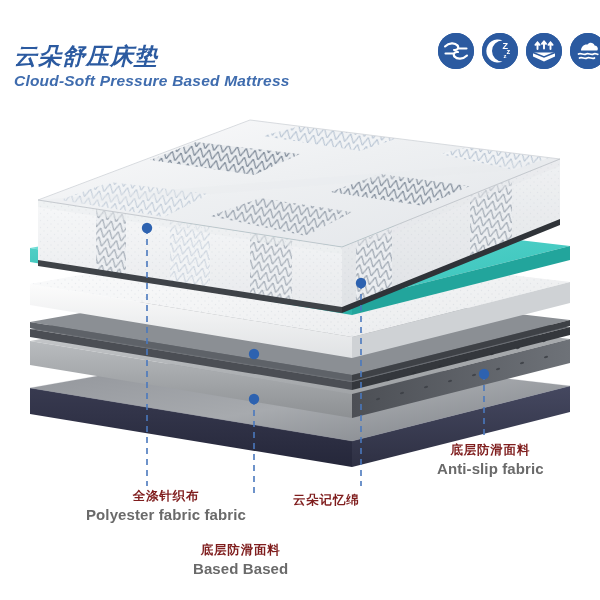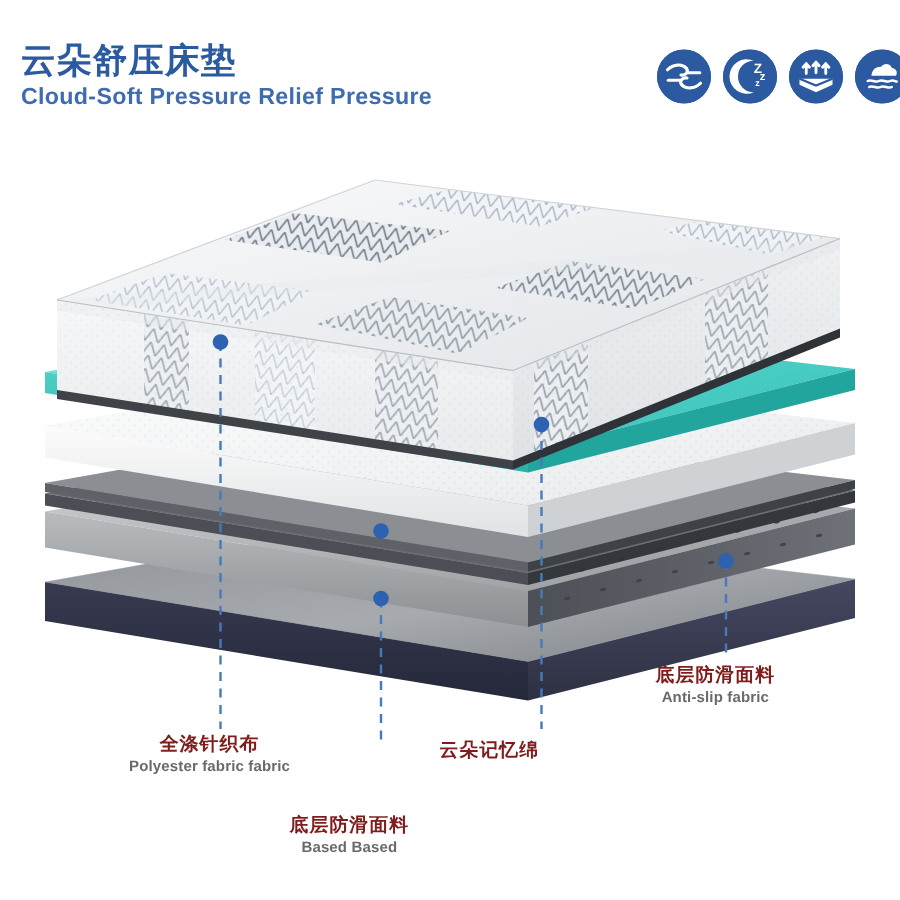--- a/index.html
+++ b/index.html
@@ -17,21 +17,21 @@
   }
 
   
   #header {
     position: absolute;
     left: 0; top: 0;
     width: 600px; height: 100px;
   }
   #title-block {
     position: absolute;
-    left: 14px; top: 28px;
+    left: 14px; top: 44px; font-style: italic;
   }
   #title-cn {
     font-size: 23px;
     font-weight: bold;
     color: #2b5aa0;
     letter-spacing: 1px;
     line-height: 1.12;
     white-space: nowrap;
   }
   #title-en {
@@ -73,42 +73,42 @@
     white-space: nowrap;
   }
   .callout .cn {
     font-size: 12.5px;
     font-weight: bold;
     color: #7f1d1d;
     line-height: 1.35;
     letter-spacing: 0.8px;
   }
   .callout .en {
-    font-size: 10px;
+    font-size: 15px;
     font-weight: bold;
     color: #6a6a6a;
     line-height: 1.35;
     letter-spacing: 0.1px;
   }
 
   #callout-0 { left: 86px;  top: 488px; }
   #callout-1 { left: 193px; top: 542px; }
   #callout-2 { left: 293px; top: 492px; }
   #callout-3 { left: 437px; top: 442px; }
 </style>
 </head>
 <body>
 
 <div id="page">
 
   <div id="header">
 
     <div id="title-block">
       <div id="title-cn">云朵舒压床垫</div>
-      <div id="title-en">Cloud-Soft Pressure Relief Pressure</div>
+      <div id="title-en">Cloud-Soft Pressure Based Mattress</div>
     </div>
 
     <div id="feature-icons">
 
       <span class="feat-icon">
         <svg width="36" height="36" viewBox="0 0 36 36">
           <circle cx="18" cy="18" r="18" fill="#2b5aa0"></circle>
           <g fill="none" stroke="#ffffff" stroke-width="2.1" stroke-linecap="round">
             <path d="M7 13.5 C11 9.5, 17 9.5, 19.5 12.5"></path>
             <path d="M19.5 12.5 C21.5 15, 19 17.5, 16 17"></path>

